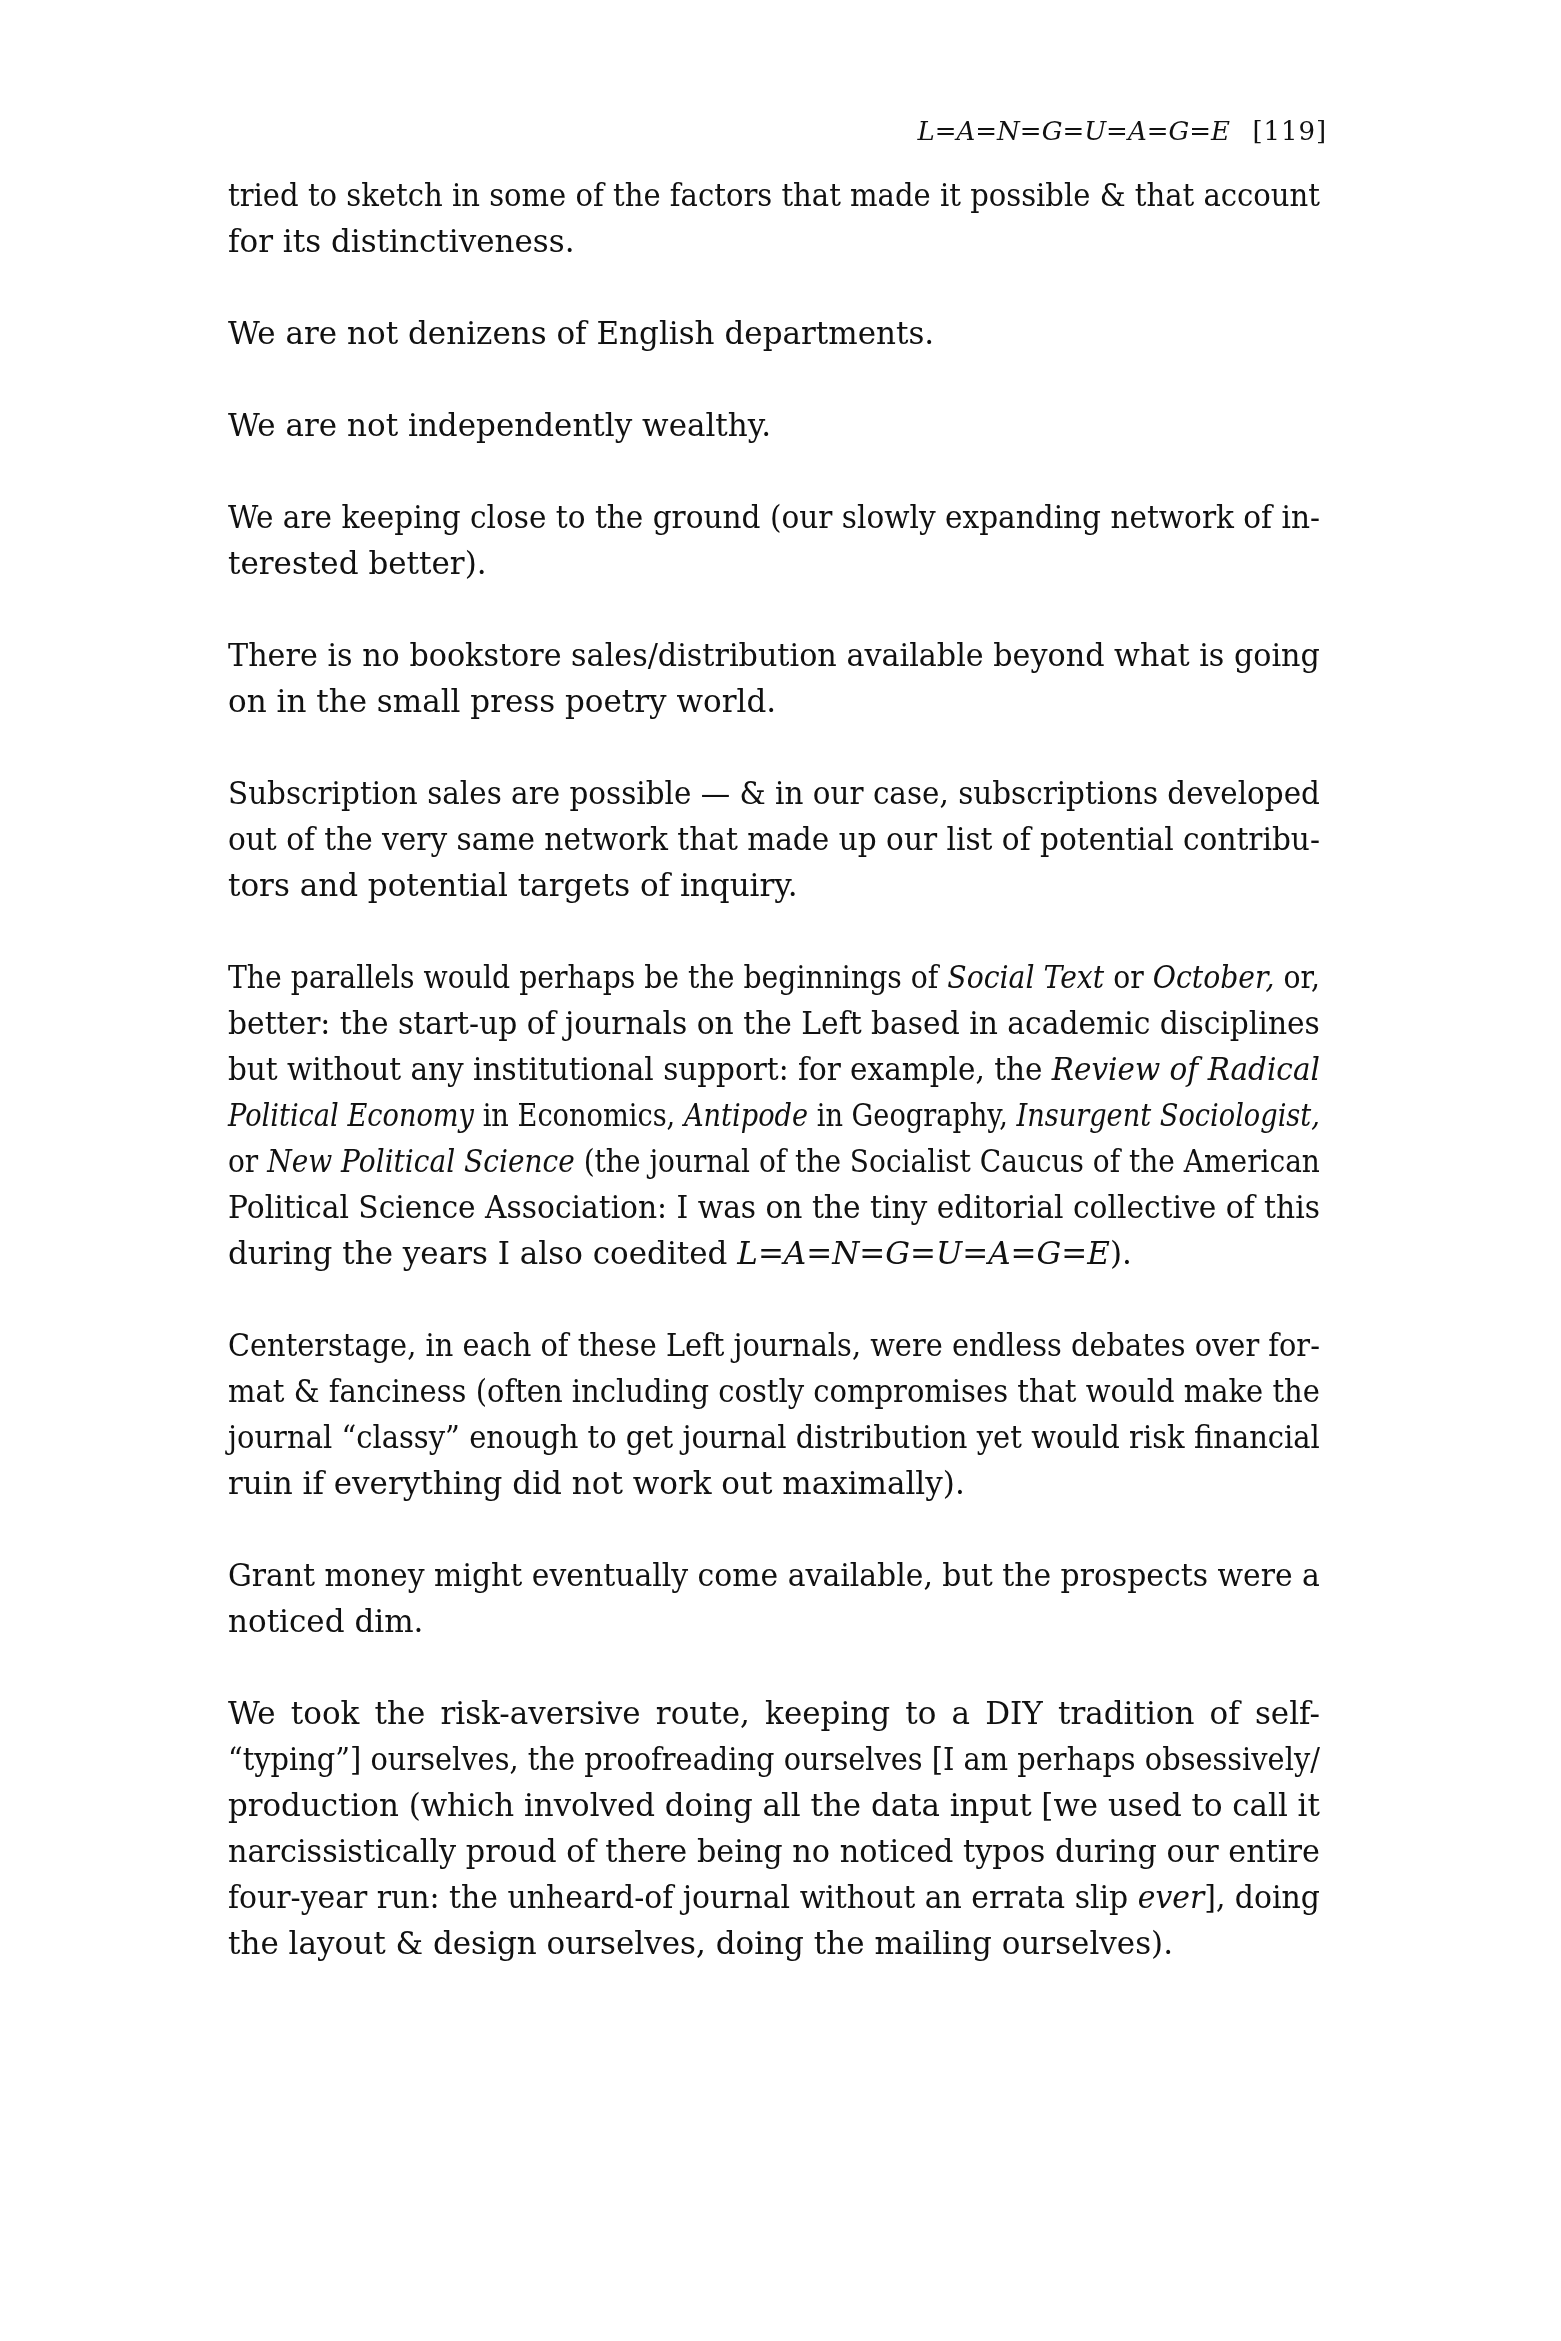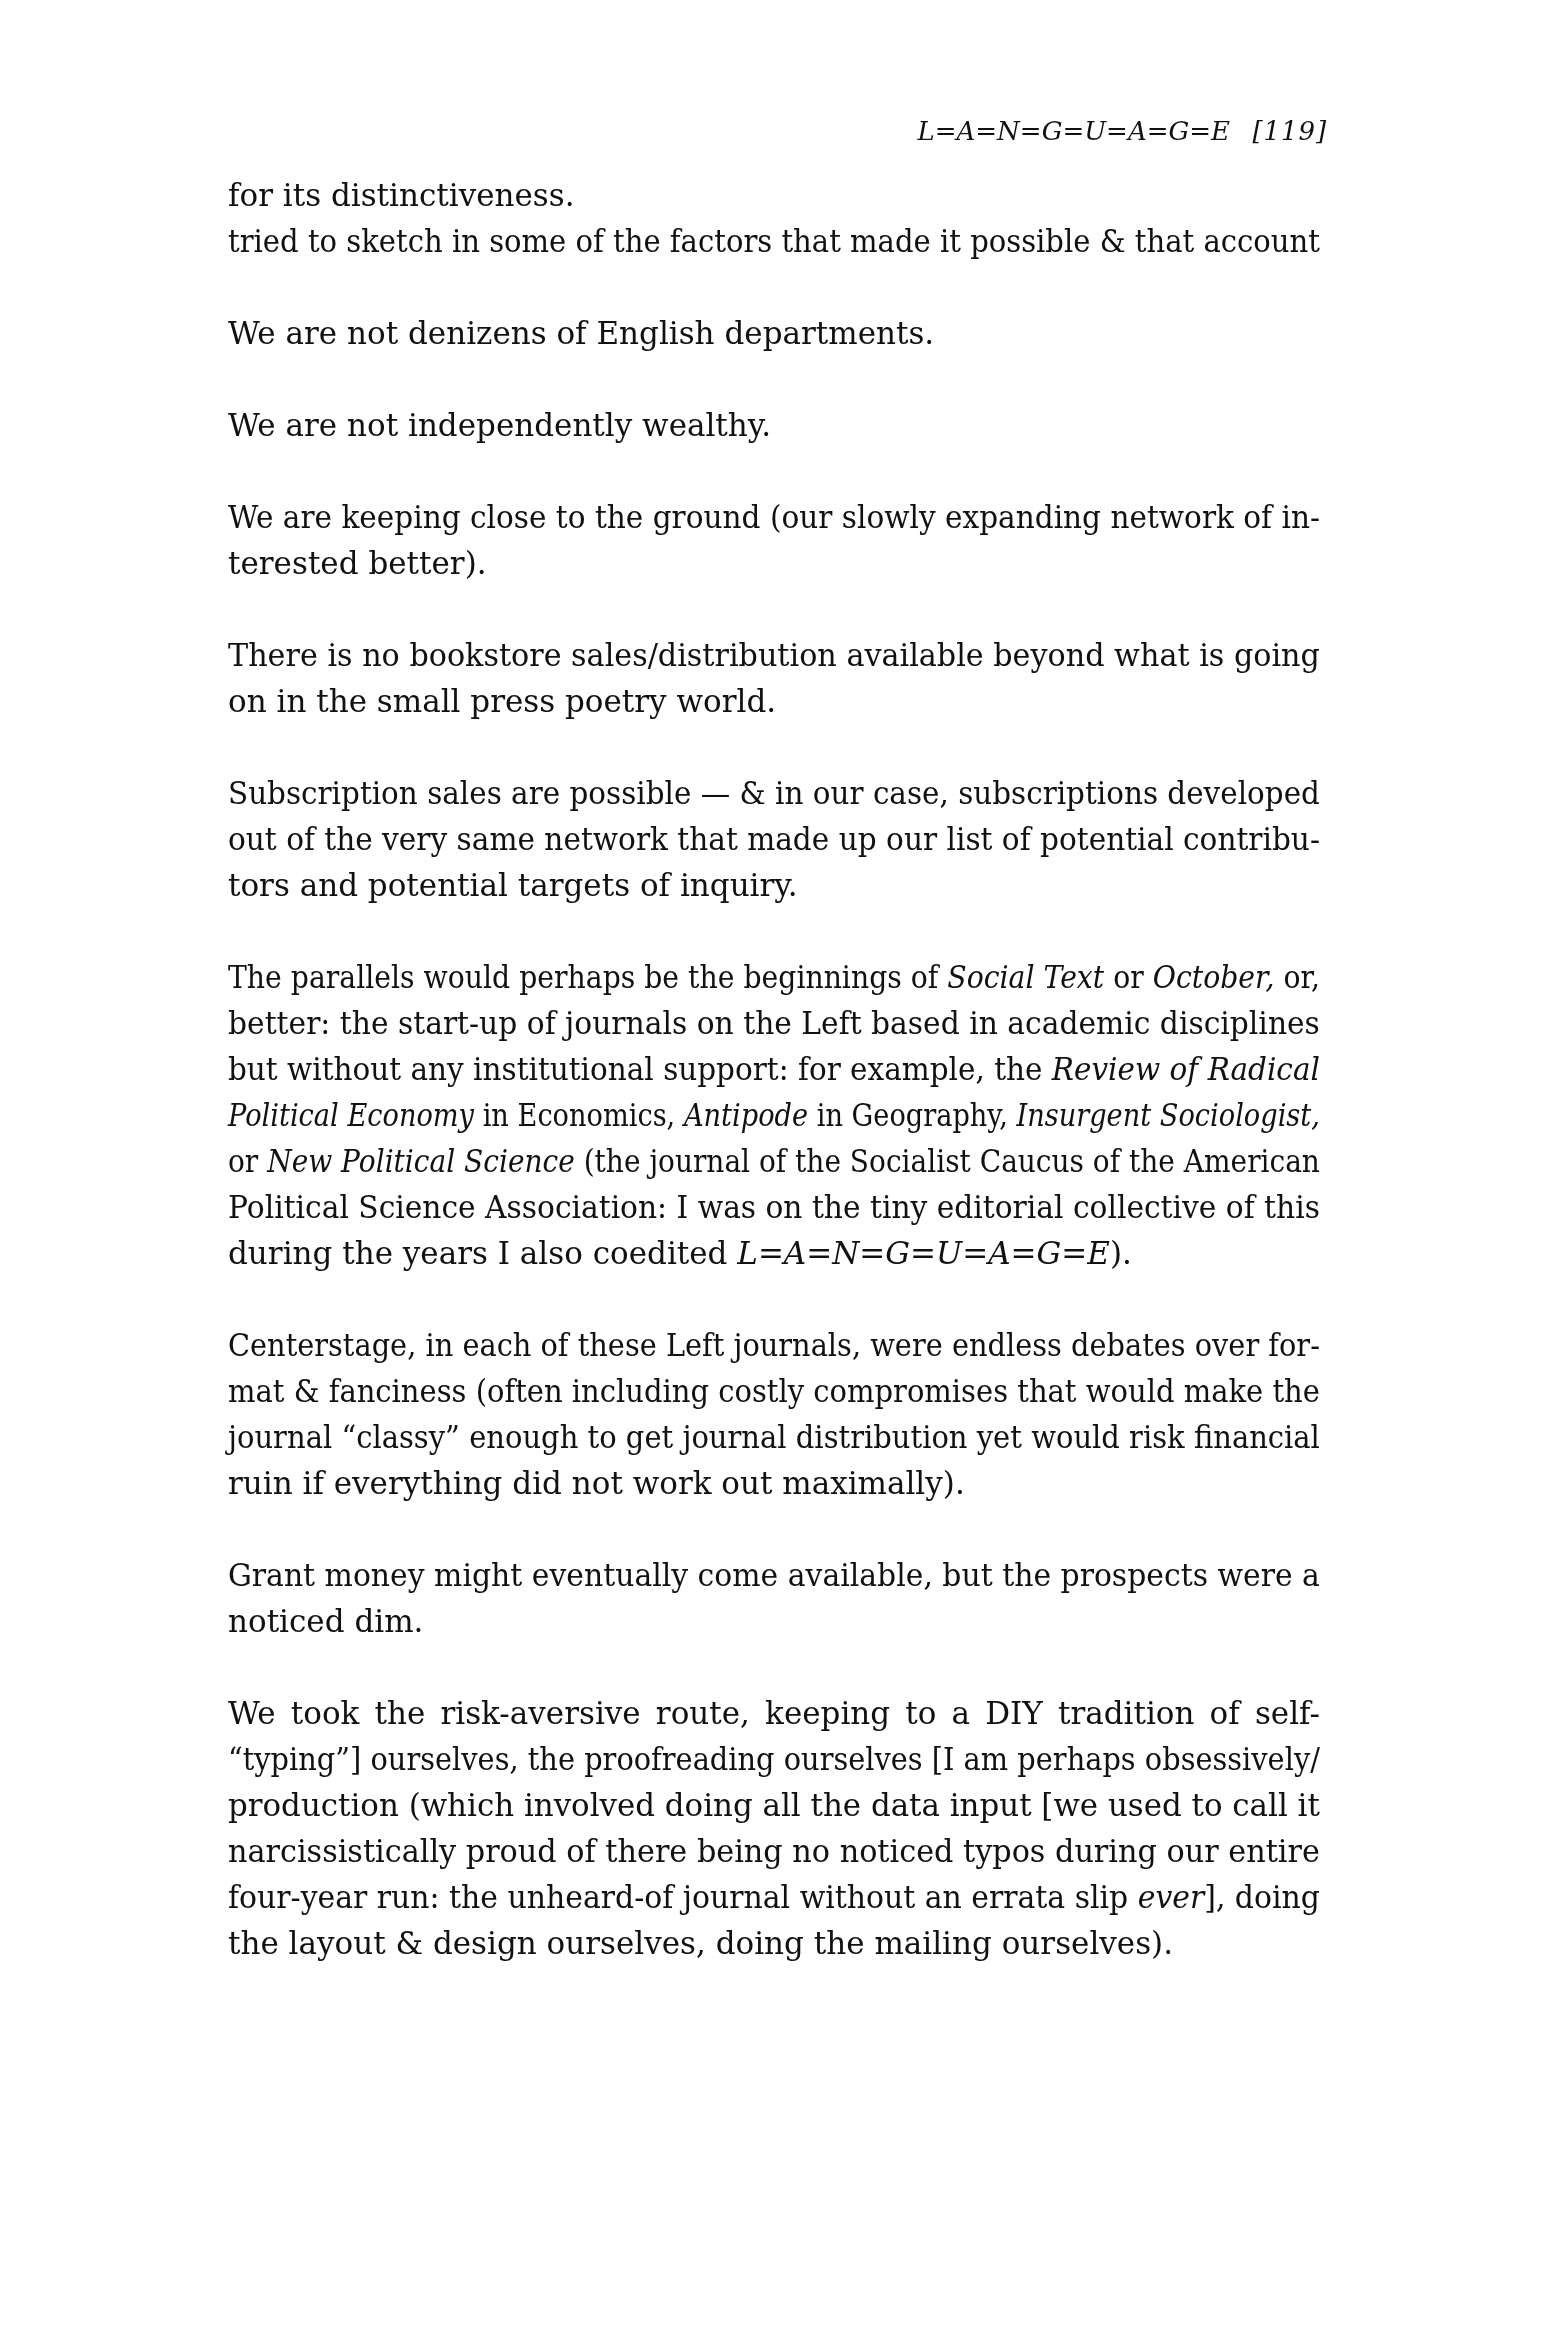--- a/index.html
+++ b/index.html
@@ -1,41 +1,41 @@
 <!DOCTYPE html>
 <html style="font-size:14px"><head>
 <meta charset="utf-8">
 <style>
   html, body { margin: 0; padding: 0; background: #ffffff; }
   body { width: 1561px; height: 2342px; position: relative; overflow: hidden;
          font-family: "DejaVu Serif", "Liberation Serif", serif; color: #111111; }
   .running-head { position: absolute; top: 114px; right: 234px; font-size: 26px;
                   line-height: 35px; white-space: nowrap; }
   .running-head .title { font-style: italic; letter-spacing: 0px; }
-  .running-head .pageno { margin-left: 22.6px; letter-spacing: 0.9px; font-style: italic; }
+  .running-head .pageno { margin-left: 22.6px; letter-spacing: 0.9px; }
   .body-text { position: absolute; left: 228px; width: 1100px; top: 172px;
                font-size: 31px; line-height: 46px; }
   .para { margin: 0 0 46px 0; }
   .line { display: block; text-align: justify; text-align-last: justify;
           white-space: nowrap; overflow: visible; height: 46px; }
   .line.last { text-align-last: left; }
   .line span.i { font-style: italic; }
   .line .fit { display: inline-block; transform-origin: left center; white-space: nowrap; }
 </style>
 </head>
 <body>
 
 <div class="running-head">
   <span class="title">L=A=N=G=U=A=G=E</span><span class="pageno">[119]</span>
 </div>
 
 <div class="body-text" id="body-text">
     <div class="para">
+      <div class="line"><span class="fit" style="transform: scaleX(0.937317);"><span>tried to sketch in some of the factors that made it possible &amp; that account</span></span></div>
       <div class="line last"><span class="fit"><span>for its distinctiveness.</span></span></div>
-      <div class="line"><span class="fit" style="transform: scaleX(0.937317);"><span>tried to sketch in some of the factors that made it possible &amp; that account</span></span></div>
     </div>
     <div class="para">
       <div class="line last"><span class="fit"><span>We are not denizens of English departments.</span></span></div>
     </div>
     <div class="para">
       <div class="line last"><span class="fit"><span>We are not independently wealthy.</span></span></div>
     </div>
     <div class="para">
       <div class="line"><span class="fit" style="transform: scaleX(0.95316);"><span>We are keeping close to the ground (our slowly expanding network of in-</span></span></div>
       <div class="line last"><span class="fit"><span>terested better).</span></span></div>

